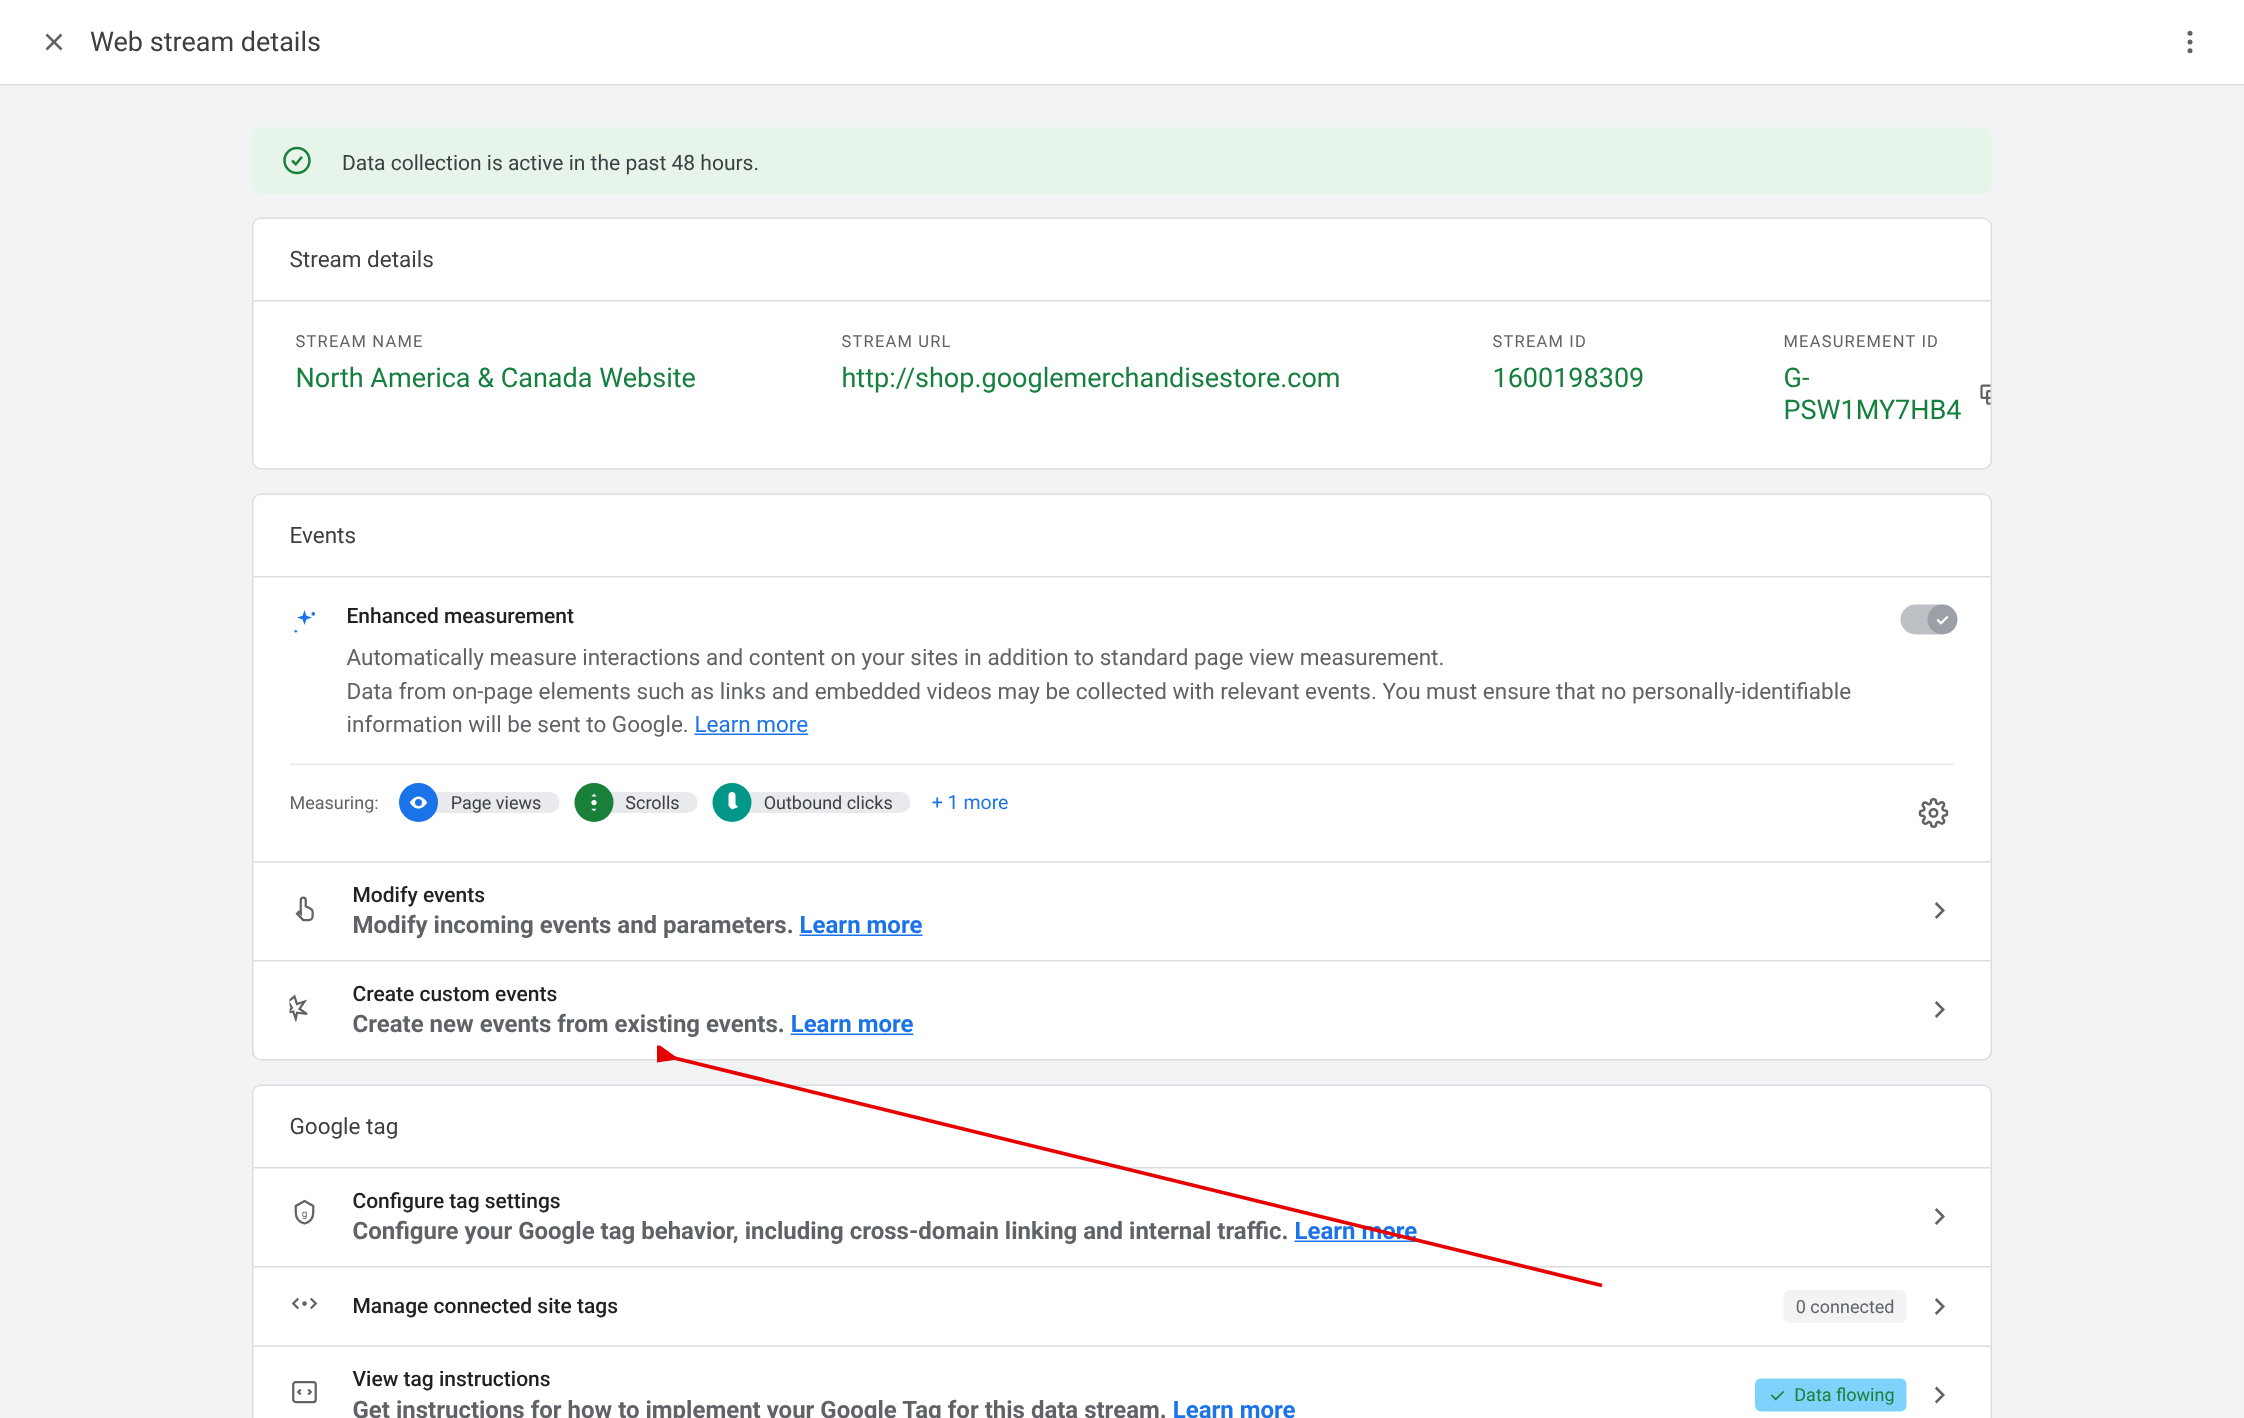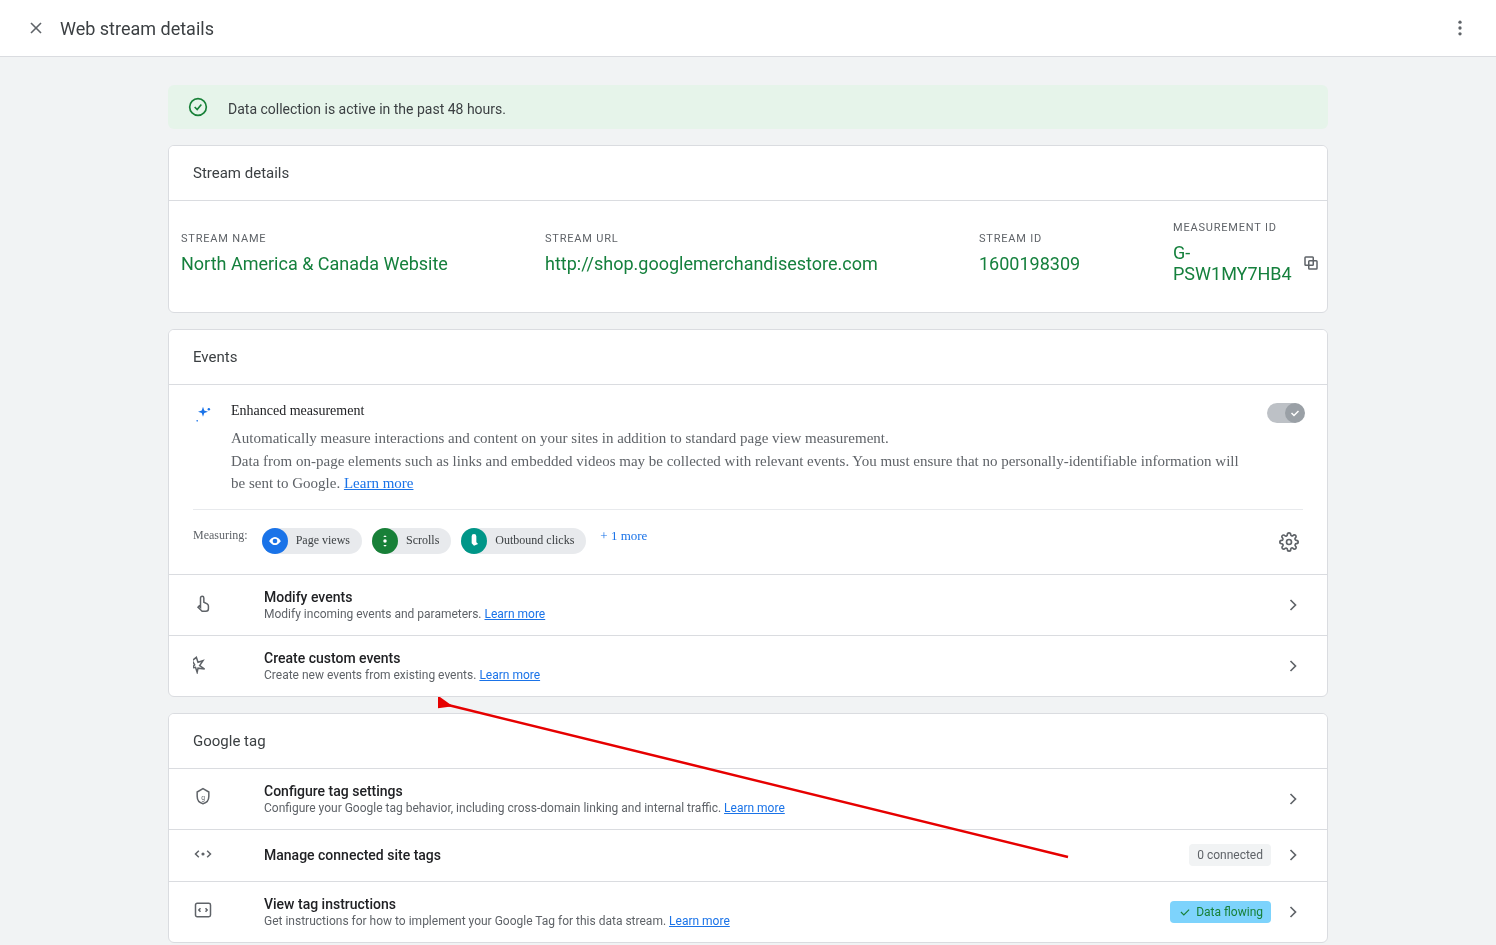--- a/index.html
+++ b/index.html
@@ -65,23 +65,22 @@
   .card-header {
     padding: 18px 24px;
     font-size: 15px;
     color:#3c4043;
     border-bottom: 1px solid #dadce0;
     background:#fff;
   }
   
   .stream-grid {
     display:flex;
-    padding: 20px 24px 28px 12px;
+    padding: 20px 24px 28px 28px;
     gap: 24px;
-    align-items: center;
   }
   .stream-col { flex: 0 0 auto; }
   .stream-col.name { width: 340px; }
   .stream-col.url { width: 410px; }
   .stream-col.id { width: 170px; }
   .stream-col.mid { flex:1; }
   .stream-label {
     font-size: 11px;
     letter-spacing: 0.8px;
     color:#5f6368;
@@ -90,21 +89,20 @@
   .stream-value {
     font-size: 18px;
     color:#15803d;
   }
   .mid-row { display:flex; align-items:center; gap:10px; }
   .copy-btn { color:#5f6368; cursor:pointer; display:flex; }
   
   .em-section {
     padding: 18px 24px;
     border-bottom:1px solid #dadce0;
-    font-family:Liberation Serif, serif;
   }
   .em-top { display:flex; }
   .em-icon { color:#1a73e8; margin-right: 18px; margin-top:2px; }
   .em-body { flex:1; }
   .em-title { font-size:14px; font-weight:500; color:#202124; margin-bottom:8px; }
   .em-desc { font-size:15px; color:#5f6368; line-height:1.5; }
   .em-desc a, .row-sub a { color:#1a73e8; text-decoration:underline; }
   .toggle {
     width: 36px; height:20px;
     background:#bdc1c6;
@@ -126,21 +124,21 @@
     align-items:flex-start;
     padding: 18px 0 0 0;
     margin-top: 14px;
     border-top:1px solid #e8eaed;
   }
   .measuring-label { font-size:12px; color:#5f6368; margin-right:14px; }
   .chip {
     display:inline-flex; align-items:center;
     background:#e8eaed;
     border-radius: 14px;
-    height:26px;
+    height:14px;
     padding-right:12px;
     margin-right:10px;
     font-size:12px;
     color:#3c4043;
   }
   .chip .chip-icon {
     width:26px; height:26px; border-radius:50%;
     display:flex; align-items:center; justify-content:center;
     margin-right:8px;
     color:#fff;
@@ -155,23 +153,23 @@
     display:flex;
     align-items:center;
     padding: 14px 24px;
     border-bottom:1px solid #dadce0;
     cursor:pointer;
   }
   .list-row:last-child { border-bottom:none; }
   .row-icon {
     width:24px; color:#5f6368; margin-right:18px; flex-shrink:0;
   }
-  .row-body { flex:1;margin-left:29px; }
+  .row-body { flex:1; }
   .row-title { font-size:14px; font-weight:500; color:#202124; }
-  .row-sub { font-size:12px; color:#5f6368; margin-top:2px; }
+  .row-sub { font-size:16px; color:#5f6368; margin-top:2px;font-weight:bold; }
   .chevron { color:#5f6368; display:flex; }
   .badge {
     font-size:12px; color:#5f6368;
     background:#f1f3f4;
     border-radius:4px;
     padding: 4px 8px;
     margin-right: 12px;
   }
   .badge.green {
     background:#7dd3fc;

